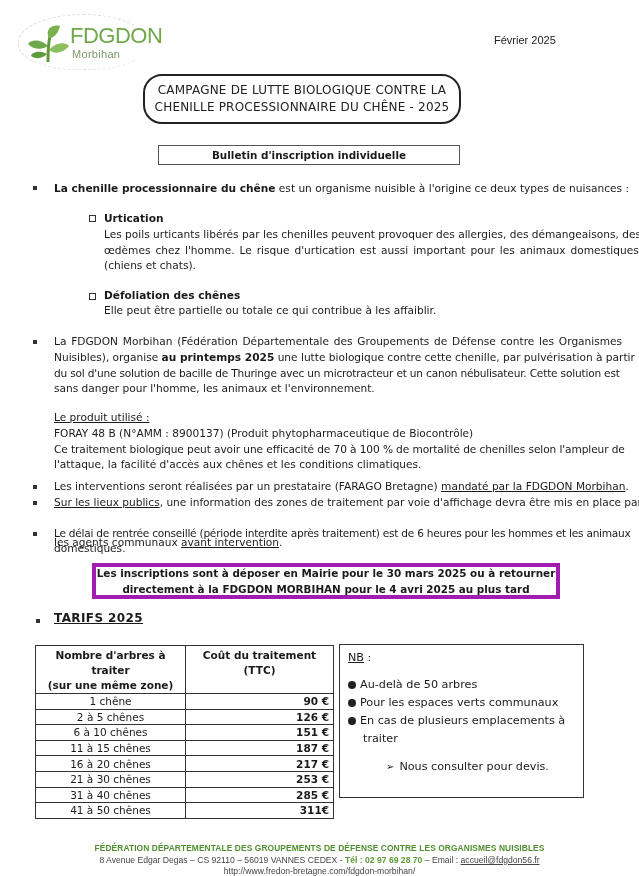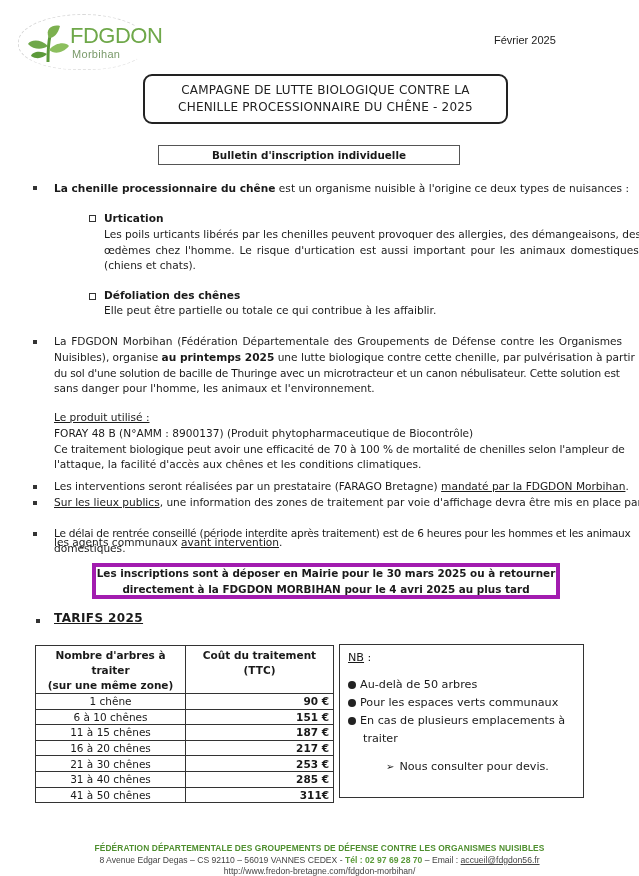--- a/index.html
+++ b/index.html
@@ -9,21 +9,21 @@
 
   
   .logo { left: 12px; top: 10px; width: 140px; height: 62px; }
   .logo-arc { position:absolute; left: 6px; top: 4px; width: 130px; height: 56px; border: 1px dashed #d8d8d8; border-radius: 50% 50% 45% 45%; border-right-color: transparent; border-bottom-color:#e2e2e2; }
   .logo-text { position:absolute; left: 58px; top: 13px; font-family: "Liberation Sans", sans-serif; font-size: 22px; color: #6fa84a; letter-spacing: -0.5px; font-weight: 300; }
   .logo-sub { position:absolute; left: 60px; top: 38px; font-family: "Liberation Sans", sans-serif; font-size: 11px; color: #7a9a6a; letter-spacing: 0.3px; }
   .logo-leaves { position:absolute; left: 14px; top: 14px; }
 
   .date { left: 494px; top: 34px; font-family: "Liberation Sans", sans-serif; font-size: 11px; color:#222; }
 
-  .title-box { left: 143px; top: 74px; width: 365px; height: 50px; border: 2px solid #222; border-radius: 9px;
+  .title-box { left: 143px; top: 74px; width: 318px; height: 50px; border: 2px solid #222; border-radius: 19px;
     display:flex; flex-direction:column; align-items:center; justify-content:center; font-size: 12px; line-height: 17px; color:#222; letter-spacing: 0.2px; }
 
   .bulletin-box { left: 158px; top: 145px; width: 302px; height: 20px; border: 1px solid #555; display:flex; align-items:center; justify-content:center; font-weight: bold; font-size: 10.4px; }
 
   .bullet { width: 4px; height: 4px; background: #333; display:inline-block; }
   .sq { width: 7px; height: 7px; border: 1px solid #333; display:inline-block; }
   .line { white-space: nowrap; }
   b { font-weight: bold; }
   u { text-decoration: underline; }
 
@@ -135,20 +135,24 @@
           <div>Nombre d'arbres à traiter</div>
           <div>(sur une même zone)</div>
         </th>
       <th>Coût du traitement (TTC)</th>
     </tr>
   </thead>
   <tbody id="tarif-body">
       <tr>
         <td class="c1">1 chêne</td>
         <td class="c2">90 €</td>
+      </tr>
+      <tr>
+        <td class="c1">2 à 5 chênes</td>
+        <td class="c2">126 €</td>
       </tr>
       <tr>
         <td class="c1">6 à 10 chênes</td>
         <td class="c2">151 €</td>
       </tr>
       <tr>
         <td class="c1">11 à 15 chênes</td>
         <td class="c2">187 €</td>
       </tr>
       <tr>

